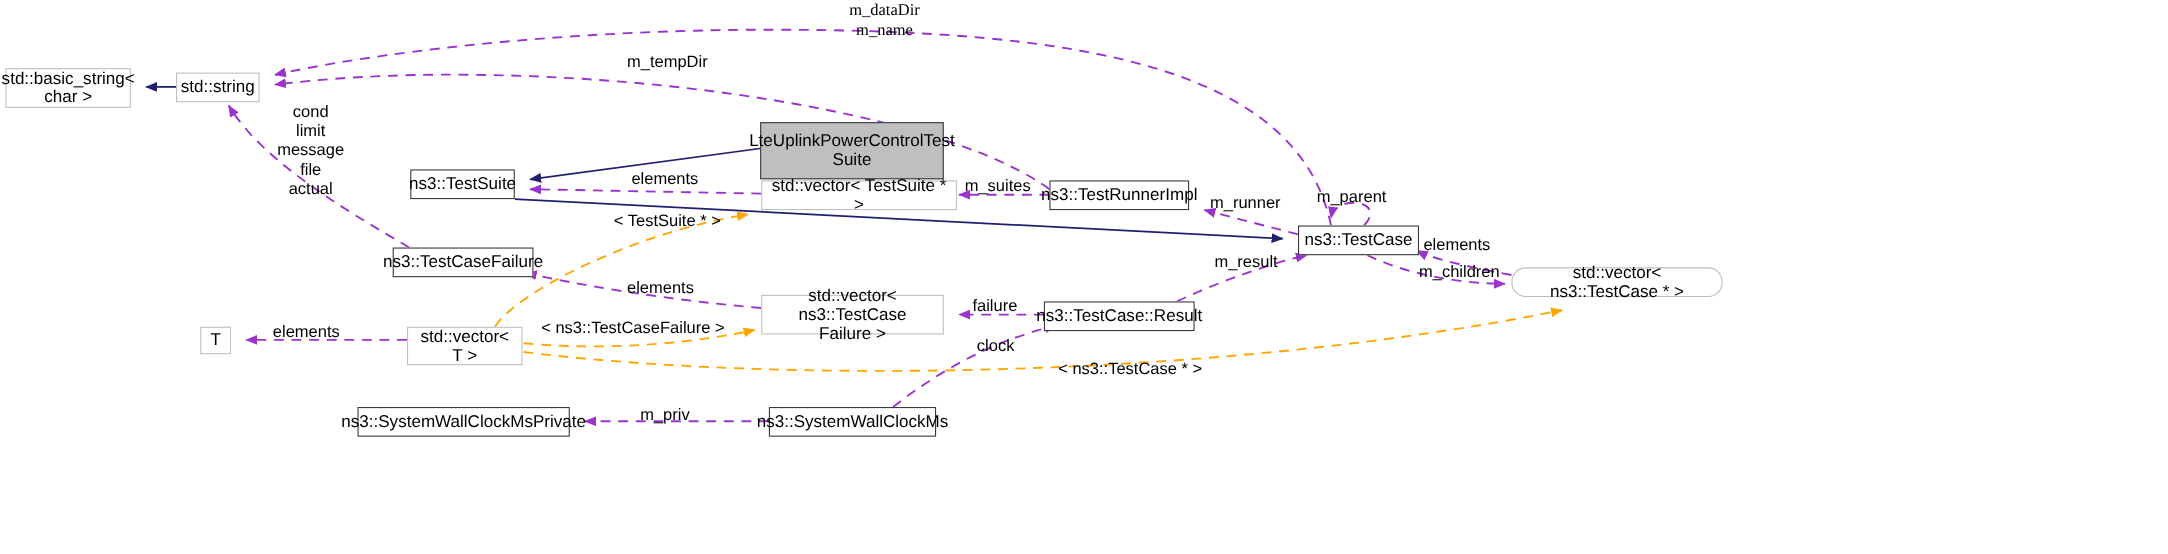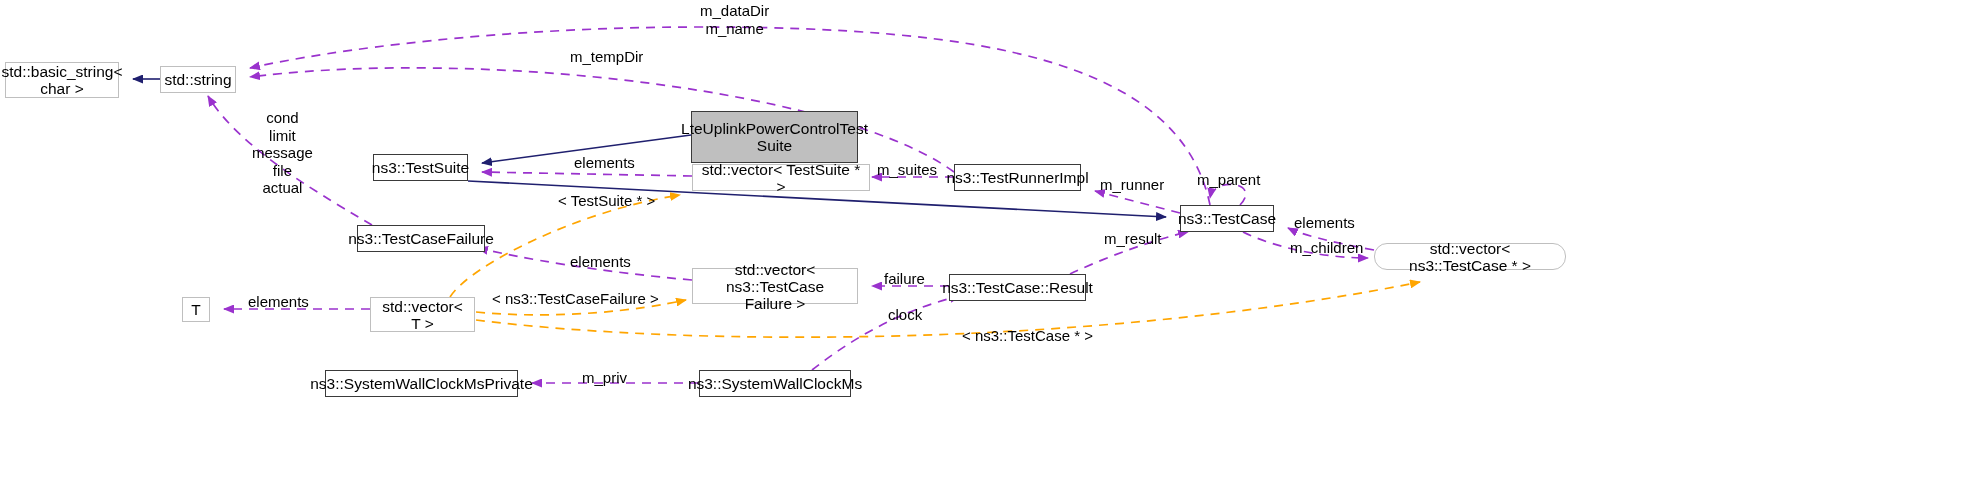--- a/index.html
+++ b/index.html
@@ -138,45 +138,45 @@
 
   <div class="node current" style="left:691px; top:111px; width:167px; height:52px;">LteUplinkPowerControlTest
 Suite</div>
 
   <div class="node klass" style="left:373px; top:154px; width:95px; height:27px;">ns3::TestSuite</div>
 
   <div class="node plain" style="left:692px; top:164px; width:178px; height:27px;text-align:center;">std::vector&lt; TestSuite * &gt;</div>
 
   <div class="node klass" style="left:954px; top:164px; width:127px; height:27px;">ns3::TestRunnerImpl</div>
 
-  <div class="node klass" style="left:1180px; top:205px; width:94px; height:27px;">ns3::TestCase</div>
+  <div class="node klass" style="left:1180px; top:205px; width:110px; height:27px;">ns3::TestCase</div>
 
   <div class="node plain" style="left:1374px; top:243px; width:192px; height:27px;border-radius:13px;">std::vector&lt; ns3::TestCase * &gt;</div>
 
   <div class="node klass" style="left:357px; top:225px; width:128px; height:27px;">ns3::TestCaseFailure</div>
 
   <div class="node plain" style="left:692px; top:268px; width:166px; height:36px;">std::vector&lt; ns3::TestCase
 Failure &gt;</div>
 
   <div class="node klass" style="left:949px; top:274px; width:137px; height:27px;">ns3::TestCase::Result</div>
 
   <div class="node plain" style="left:182px; top:297px; width:28px; height:25px;">T</div>
 
   <div class="node plain" style="left:370px; top:297px; width:105px; height:35px;">std::vector&lt; T &gt;</div>
 
   <div class="node klass" style="left:325px; top:370px; width:193px; height:27px;">ns3::SystemWallClockMsPrivate</div>
 
   <div class="node klass" style="left:699px; top:370px; width:152px; height:27px;">ns3::SystemWallClockMs</div>
 
-  <div class="edge-label" style="left:700px; top:2px;">m_dataDir
+  <div class="edge-label" style="left:772px; top:2px;font-family:Liberation Serif, serif;">m_dataDir
 m_name</div>
 
   <div class="edge-label" style="left:570px; top:48px;">m_tempDir</div>
 
-  <div class="edge-label" style="left:252px; top:93px;margin-top:16px;">cond
+  <div class="edge-label" style="left:252px; top:93px;">cond
 limit
 message
 file
 actual</div>
 
   <div class="edge-label" style="left:574px; top:154px;">elements</div>
 
   <div class="edge-label" style="left:877px; top:161px;">m_suites</div>
 
   <div class="edge-label" style="left:1100px; top:176px;">m_runner</div>

